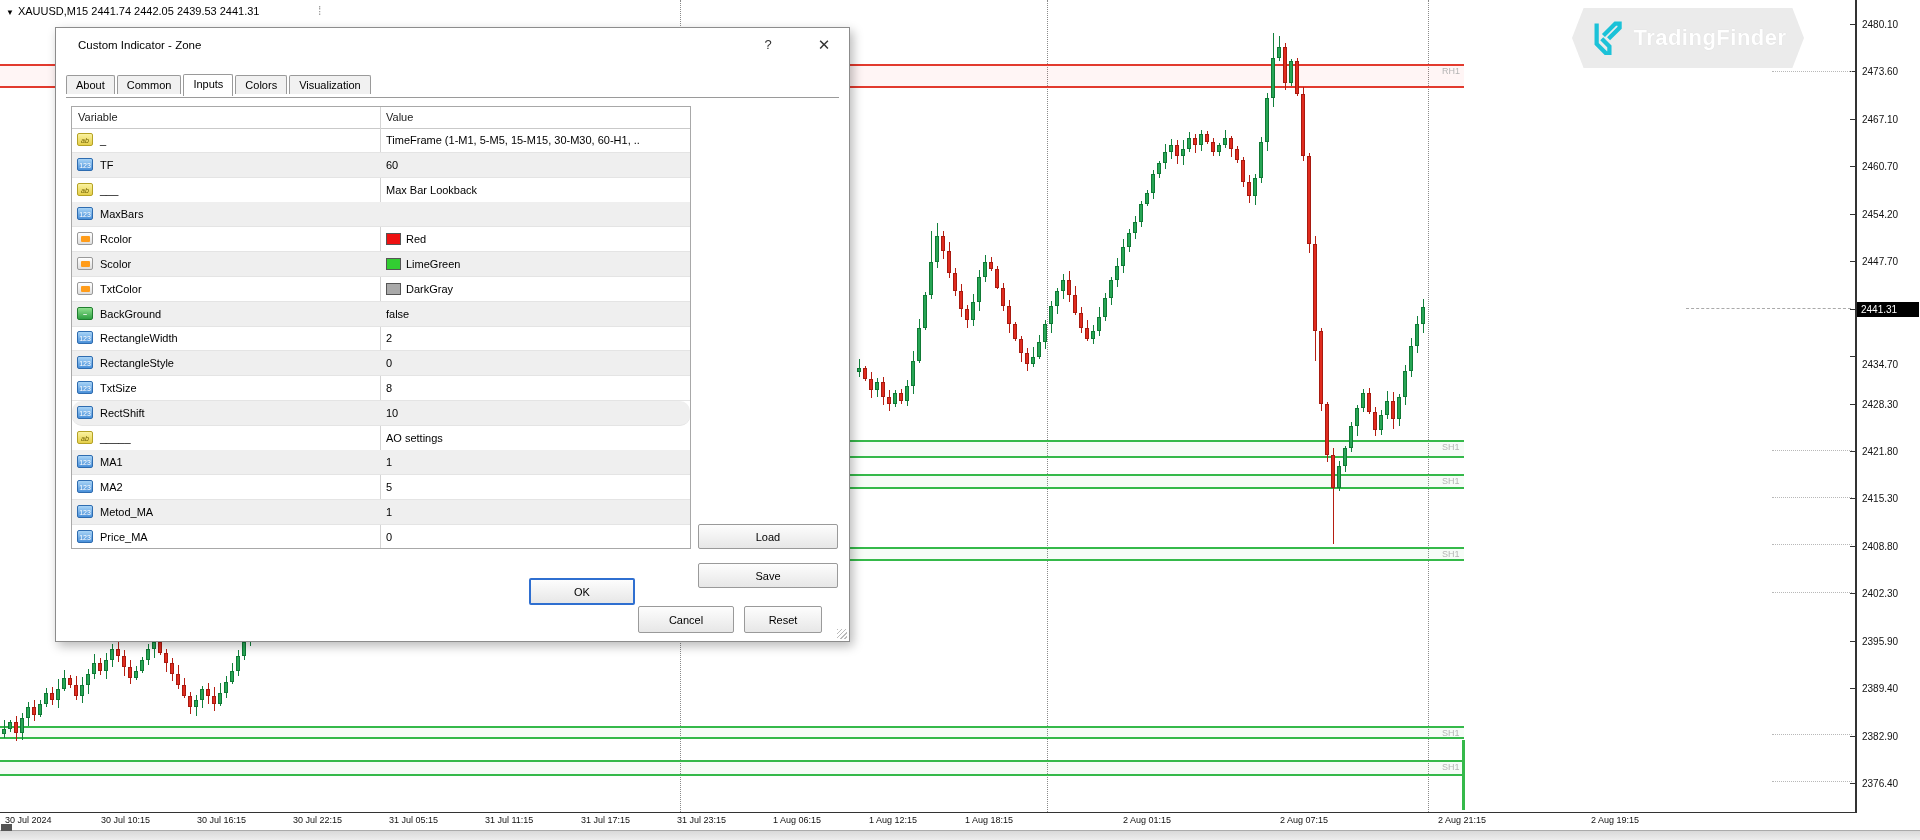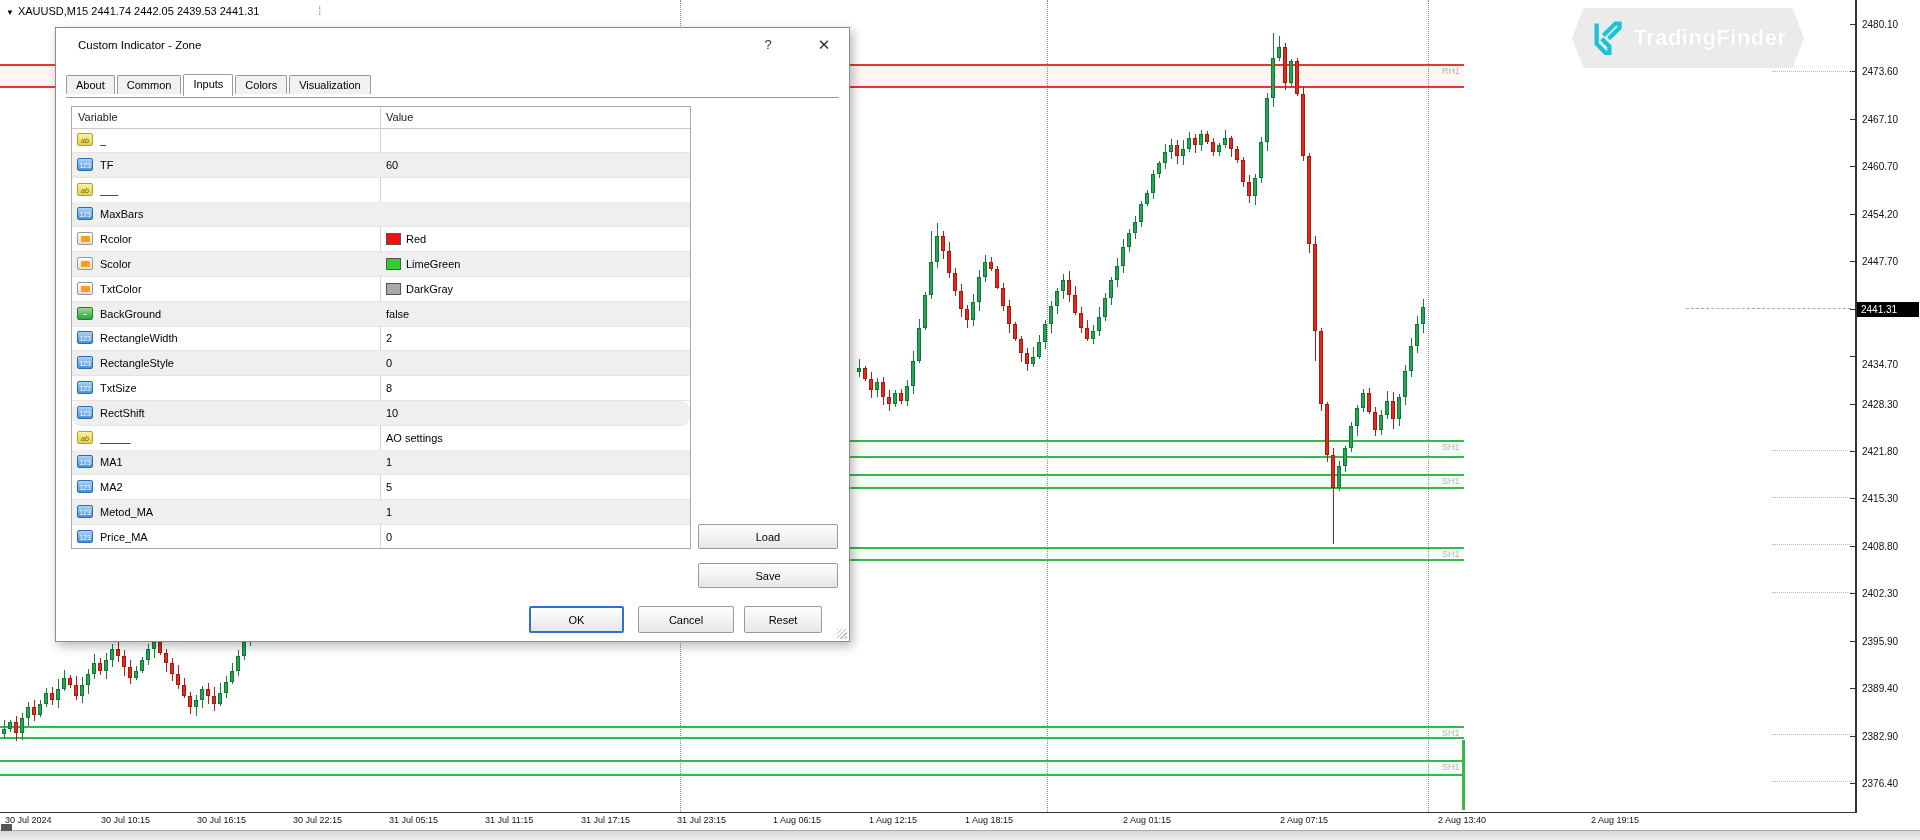--- a/index.html
+++ b/index.html
@@ -80,21 +80,21 @@
   .ricon.colorx{background:linear-gradient(#fff,#ddd);border:1px solid #999;}
   .ricon.colorx i{position:absolute;left:3px;top:3px;width:9px;height:6px;background:#ff9c1a;border-radius:1px;}
   .ricon.bool{background:linear-gradient(#8fe08f,#2ea042);border:1px solid #1f7e2e;color:#fff;font-weight:bold;}
   .swatch{display:inline-block;width:13px;height:10px;border:1px solid #555;vertical-align:middle;
           margin-right:5px;margin-top:-2px;}
 
   .btn{position:absolute;background:linear-gradient(#fdfdfd,#e7e7e7);border:1px solid #9a9a9a;
        border-radius:2px;font-size:11px;font-family:"Liberation Sans",sans-serif;text-align:center;}
   #btn-load{left:642px;top:496px;width:140px;height:25px;}
   #btn-save{left:642px;top:535px;width:140px;height:25px;}
-  #btn-ok{left:473px;top:578px;width:95px;height:27px;border:2px solid #2f6fd0;}
+  #btn-ok{left:473px;top:550px;width:106px;height:27px;border:2px solid #2f6fd0;}
   #btn-cancel{left:582px;top:578px;width:96px;height:27px;}
   #btn-reset{left:688px;top:578px;width:78px;height:27px;}
   #grip{position:absolute;right:2px;bottom:2px;width:10px;height:10px;
         background:repeating-linear-gradient(135deg,#bbb 0 1px,transparent 1px 3px);}
 </style>
 </head>
 <body>
 
 <div id="stage">
 
@@ -726,21 +726,21 @@
         <div class="tlabel" style="left: 293px;">30 Jul 22:15</div>
         <div class="tlabel" style="left: 389px; text-align: center;">31 Jul 05:15</div>
         <div class="tlabel" style="left: 485px;">31 Jul 11:15</div>
         <div class="tlabel" style="left: 581px;">31 Jul 17:15</div>
         <div class="tlabel" style="left: 677px;">31 Jul 23:15</div>
         <div class="tlabel" style="left: 773px;">1 Aug 06:15</div>
         <div class="tlabel" style="left: 869px;">1 Aug 12:15</div>
         <div class="tlabel" style="left: 965px;">1 Aug 18:15</div>
         <div class="tlabel" style="left: 1123px;">2 Aug 01:15</div>
         <div class="tlabel" style="left: 1280px;">2 Aug 07:15</div>
-        <div class="tlabel" style="left: 1438px;">2 Aug 13:40</div>
+        <div class="tlabel" style="left: 1438px;">2 Aug 21:15</div>
         <div class="tlabel" style="left: 1591px;">2 Aug 19:15</div>
       </div>
     <div id="bottom-strip"></div>
     <div id="scroll-nub"></div>
     <div id="symbol-bar">
       <span class="tri">▼</span><span>XAUUSD,M15  2441.74 2442.05 2439.53 2441.31</span>
     </div>
     <div id="win-dots">⁞</div>
   </div>
 
@@ -762,29 +762,31 @@
     <div id="ptable">
       <div class="thead">
         <span style="left:6px">Variable</span>
         <span style="left:314px">Value</span>
       </div>
       <div class="col-div"></div>
       <div id="rows">
           <div class="prow" style="top: 21px;">
             <span class="ricon text">ab</span>
             <span class="nm">_</span>
+            <span class="val">TimeFrame (1-M1, 5-M5, 15-M15, 30-M30, 60-H1, ..</span>
           </div>
           <div class="prow alt" style="top: 45.8px;">
             <span class="ricon number">123</span>
             <span class="nm">TF</span>
             <span class="val">60</span>
           </div>
           <div class="prow" style="top: 70.6px;">
             <span class="ricon text">ab</span>
             <span class="nm">___</span>
+            <span class="val">Max Bar Lookback</span>
           </div>
           <div class="prow alt" style="top: 95.4px;">
             <span class="ricon number">123</span>
             <span class="nm">MaxBars</span>
           </div>
           <div class="prow" style="top: 120.2px;">
             <span class="ricon colorx">
               <i></i>
             </span>
             <span class="nm">Rcolor</span>

